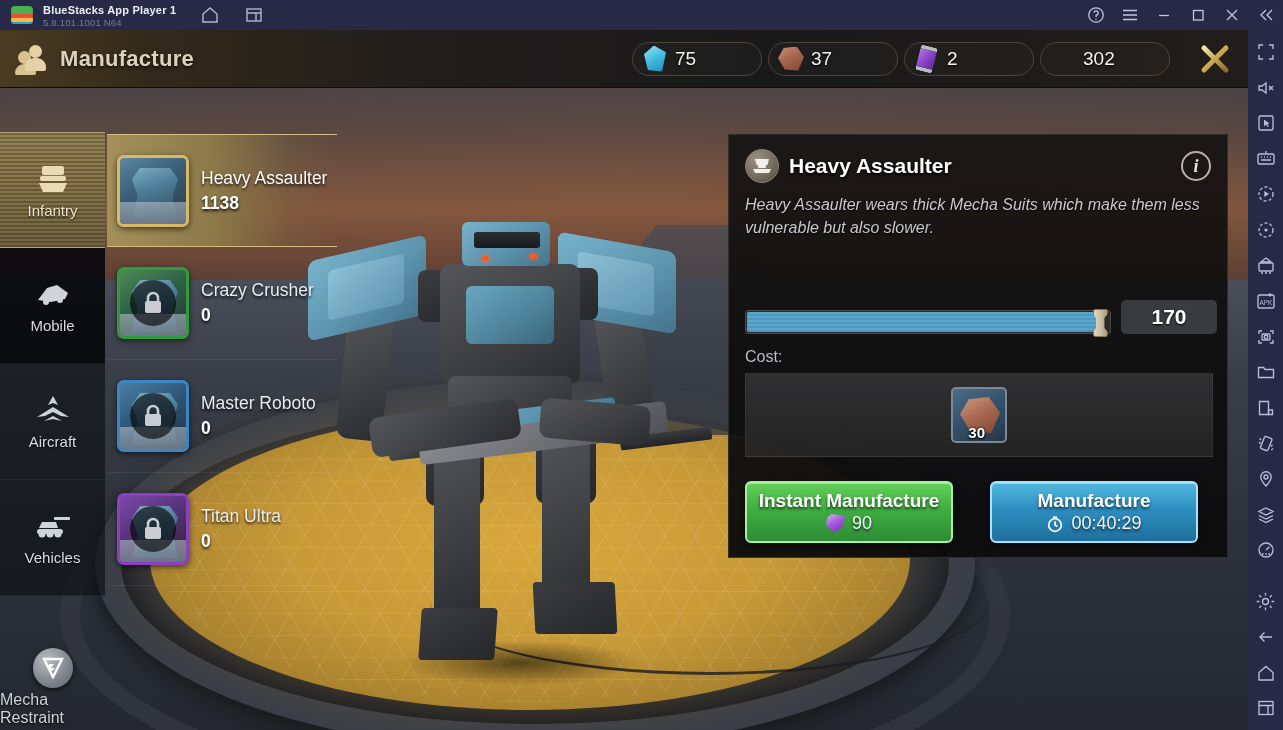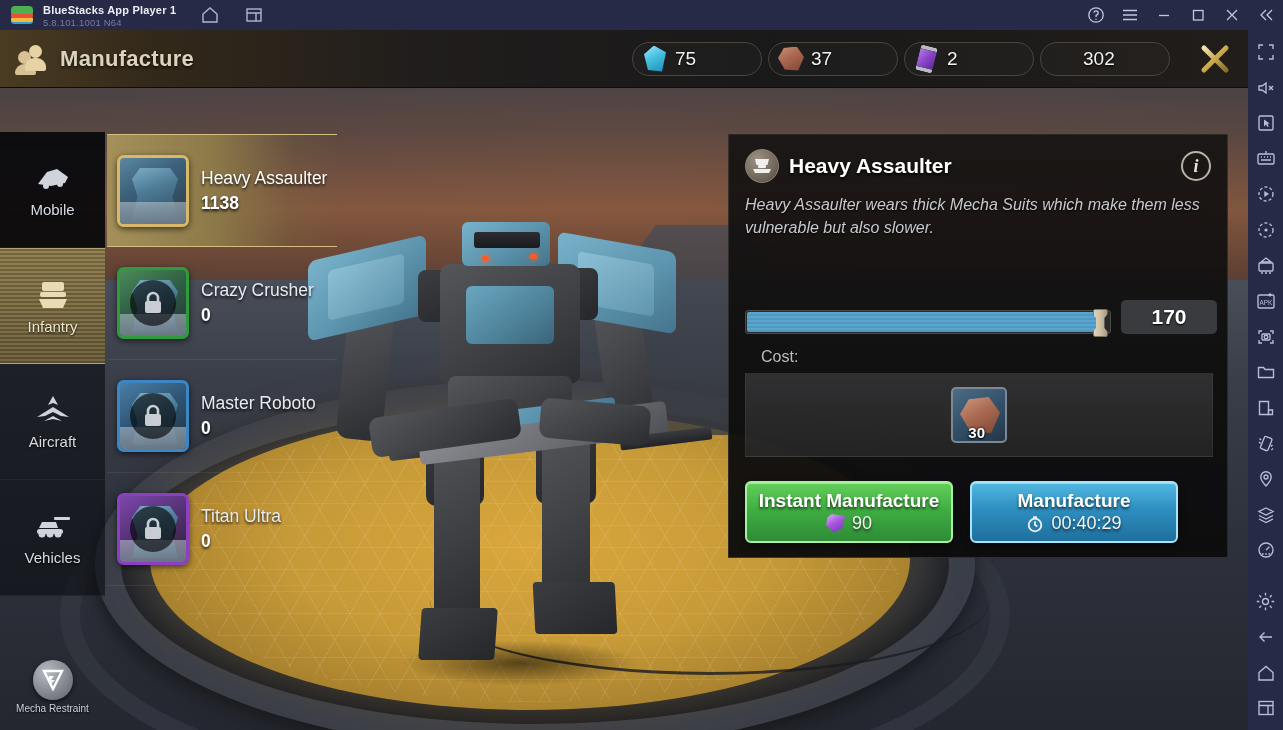--- a/index.html
+++ b/index.html
@@ -245,21 +245,21 @@
     position: absolute; bottom: 0; left: 0; width: 105px; height: 86px;
     display: flex; flex-direction: column; align-items: center; justify-content: center; gap: 3px;
   }
   .restraint-circle {
     width: 40px; height: 40px; border-radius: 50%;
     background: radial-gradient(circle at 35% 30%, #b7bbc2, #7f838b 60%, #5c6067 100%);
     display: flex; align-items: center; justify-content: center;
     box-shadow: 0 2px 5px rgba(0,0,0,.6);
   }
   .restraint-circle svg { fill: #fff; }
-  .rail-bottom .rail-label { font-size: 10px; color: #cfd3da; }
+  .rail-bottom .rail-label { font-size: 16px; color: #cfd3da; }
 
   
   .units { position: absolute; top: 104px; left: 107px; width: 230px; z-index: 18; }
   .unit {
     height: 113px; display: flex; align-items: center; gap: 12px; padding-left: 10px;
     position: relative;
     border-bottom: 1px solid rgba(255,255,255,.07);
   }
   .unit.selected {
     background: linear-gradient(90deg, #a5905a 0%, #8d7a49 45%, rgba(120,104,62,.25) 80%, rgba(120,104,62,0) 100%);
@@ -344,42 +344,42 @@
     background: linear-gradient(90deg,#ded3bb 0%, #cdbfa2 50%, #a99a7e 100%);
     border: 1px solid #7e735f; border-radius: 2px;
     clip-path: polygon(0 0, 100% 0, 100% 18%, 78% 32%, 78% 68%, 100% 82%, 100% 100%, 0 100%, 0 82%, 22% 68%, 22% 32%, 0 18%);
   }
   .slider-val {
     width: 96px; height: 34px; border-radius: 5px;
     background: #3a3b3e; color: #fff; font-size: 21px; font-weight: bold;
     display: flex; align-items: center; justify-content: center;
     text-shadow: 0 1px 2px #000;
   }
-  .cost-label { position: absolute; left: 32px; top: 213px; color: #b9bcc1; font-size: 16px; }
+  .cost-label { position: absolute; left: 16px; top: 213px; color: #b9bcc1; font-size: 16px; }
   .cost-box {
     position: absolute; left: 16px; top: 238px; width: 468px; height: 84px;
     background: linear-gradient(180deg, rgba(90,90,92,.42), rgba(62,62,64,.42));
     border: 1px solid rgba(255,255,255,.06);
     display: flex; align-items: center; justify-content: center;
   }
   .cost-item {
     width: 56px; height: 56px; position: relative;
     background: linear-gradient(150deg, #4b6d85 0%, #33506a 50%, #243646 100%);
     border: 2px solid #7e8894; border-radius: 5px;
   }
   .cost-item .ore {
     position: absolute; left: 7px; top: 8px; width: 40px; height: 36px;
     background: linear-gradient(150deg,#cd9b84 0%, #ab6b52 45%, #7e4634 100%);
     clip-path: polygon(22% 6%, 72% 0, 100% 44%, 78% 100%, 26% 96%, 0 48%);
   }
   .cost-item .qty {
     position: absolute; right: 20px; bottom: 0px; color: #fff; font-size: 15px; font-weight: bold;
     text-shadow: 0 0 3px #000, 0 1px 2px #000;
   }
-  .btn-row { position: absolute; left: 16px; top: 346px; display: flex; gap: 17px; }
+  .btn-row { position: absolute; left: 16px; top: 346px; display: flex; gap: 37px; }
   .btn {
     width: 208px; height: 62px; border-radius: 6px;
     display: flex; flex-direction: column; align-items: center; justify-content: center;
     gap: 1px; cursor: pointer;
   }
   .btn-green {
     background: linear-gradient(180deg,#63cf5a 0%, #3fae42 46%, #2e8c36 100%);
     border: 2px solid #a8f0a0;
     box-shadow: inset 0 1px 0 rgba(255,255,255,.45), 0 3px 7px rgba(0,0,0,.5);
   }
@@ -491,40 +491,40 @@
               <stop offset="100%" stop-color="#8a6f2c"></stop>
         </linearGradient>
           </defs>
         <path d="M9 9 L31 31 M31 9 L9 31" stroke="url(#goldgrad)" stroke-width="5" stroke-linecap="round" fill="none"></path>
       </svg>
     </div>
   </div>
 
   <div class="rail">
 
+    <div class="rail-item active">
+      <div class="rail-ico">
+        <svg width="38" height="30" viewBox="0 0 38 30">
+          <rect x="8" y="2" width="22" height="9" rx="2"></rect>
+          <rect x="6" y="12" width="26" height="5" rx="2"></rect>
+          <path d="M5 19 L33 19 L29 28 L9 28 Z"></path>
+        </svg>
+      </div>
+      <div class="rail-label">Infantry</div>
+    </div>
+
     <div class="rail-item first">
       <div class="rail-ico">
         <svg width="36" height="28" viewBox="0 0 36 28">
           <path d="M3 20 L12 8 L22 5 L33 13 L30 19 L16 22 Z"></path>
           <circle cx="11" cy="22" r="3"></circle>
             <circle cx="25" cy="20" r="3"></circle>
         </svg>
       </div>
       <div class="rail-label">Mobile</div>
-    </div>
-
-    <div class="rail-item active">
-      <div class="rail-ico">
-        <svg width="38" height="30" viewBox="0 0 38 30">
-          <rect x="8" y="2" width="22" height="9" rx="2"></rect>
-          <rect x="6" y="12" width="26" height="5" rx="2"></rect>
-          <path d="M5 19 L33 19 L29 28 L9 28 Z"></path>
-        </svg>
-      </div>
-      <div class="rail-label">Infantry</div>
     </div>
 
     <div class="rail-item">
       <div class="rail-ico">
         <svg width="36" height="30" viewBox="0 0 36 30">
           <path d="M18 1 L23 10 L18 8 L13 10 Z"></path>
           <path d="M2 22 L18 12 L34 22 L26 21 L18 17 L10 21 Z"></path>
           <path d="M9 26 L18 21 L27 26 L18 24 Z"></path>
         </svg>
       </div>

